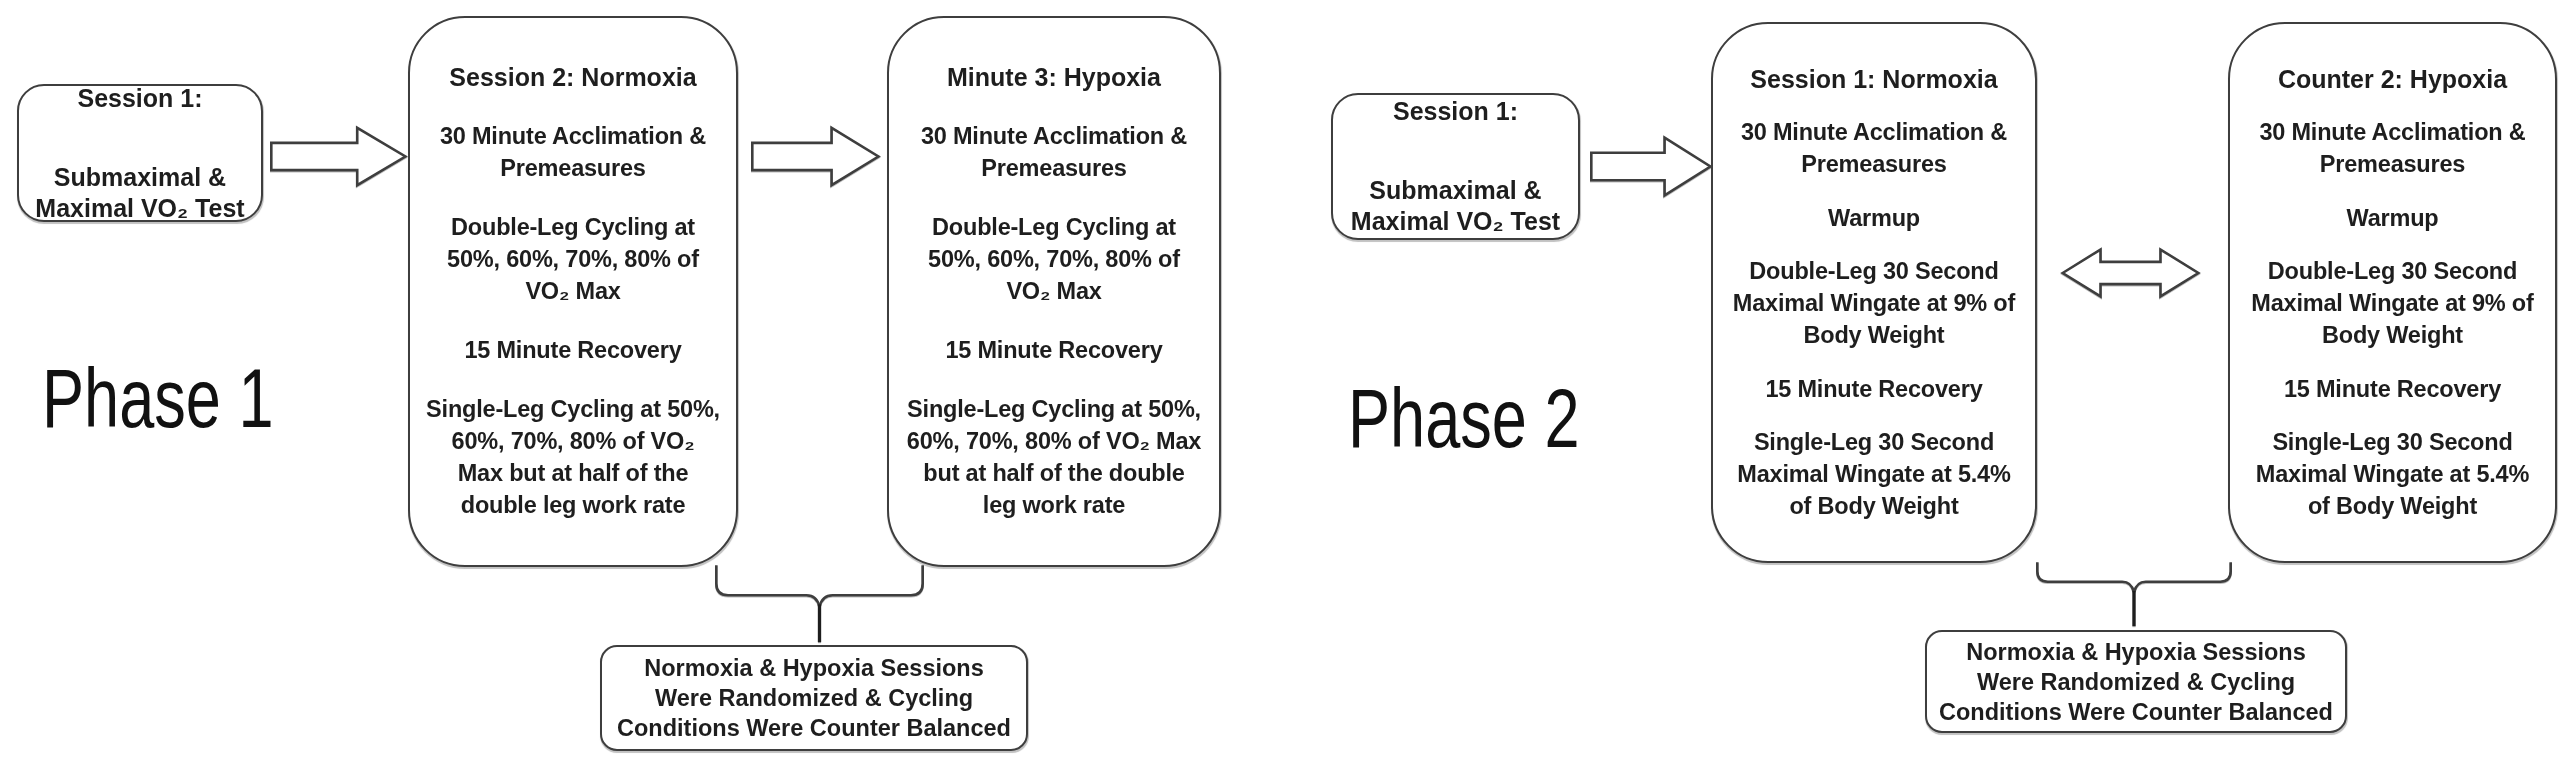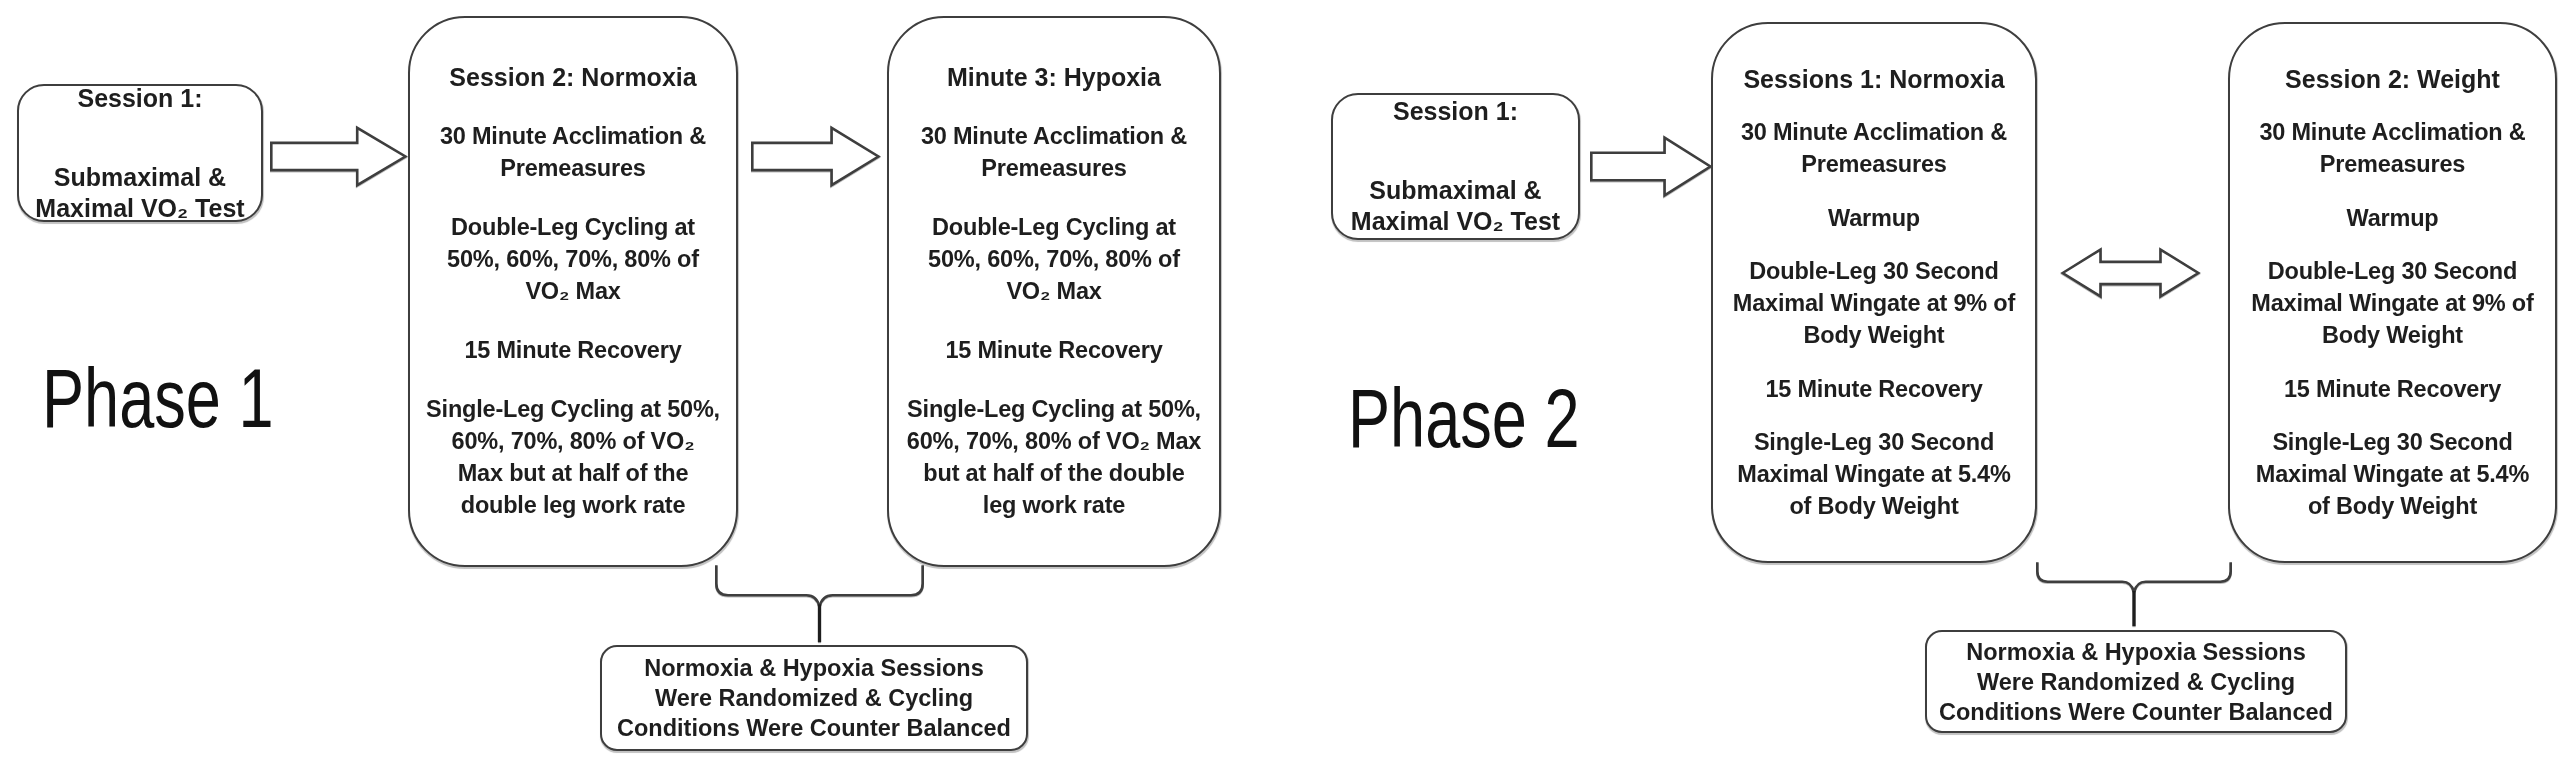--- a/index.html
+++ b/index.html
@@ -81,34 +81,34 @@
       <div>Submaximal &amp;</div>
       <div>Maximal VO₂ Test</div>
     </div>
   </div>
 
   <svg class="abs arrow-svg" style="left:1590px;top:135px;" width="123" height="63" viewBox="0 0 188 96">
     <polygon points="2,27 114,27 114,4 184,48 114,92 114,69 2,69" fill="#ffffff" stroke="#3e3e3e" stroke-width="4"></polygon>
   </svg>
 
   <div class="abs roundbox session-box" style="left:1711px;top:22px;width:326px;height:541px;">
-    <div class="session-title">Sessions 1: Normoxia</div>
+    <div class="session-title">Session 1: Normoxia</div>
     <div>30 Minute Acclimation &amp; Premeasures</div>
     <div>Warmup</div>
     <div>Double-Leg 30 Second Maximal Wingate at 9% of Body Weight</div>
     <div>15 Minute Recovery</div>
     <div>Single-Leg 30 Second Maximal Wingate at 5.4% of Body Weight</div>
   </div>
 
   <svg class="abs arrow-svg" style="left:2060px;top:243px;" width="141" height="60" viewBox="0 0 216 92">
     <polygon points="4,46 62,10 62,29 154,29 154,10 212,46 154,82 154,63 62,63 62,82" fill="#ffffff" stroke="#3e3e3e" stroke-width="4"></polygon>
   </svg>
 
   <div class="abs roundbox session-box" style="left:2228px;top:22px;width:329px;height:541px;">
-    <div class="session-title">Session 2: Weight</div>
+    <div class="session-title">Counter 2: Hypoxia</div>
     <div>30 Minute Acclimation &amp; Premeasures</div>
     <div>Warmup</div>
     <div>Double-Leg 30 Second Maximal Wingate at 9% of Body Weight</div>
     <div>15 Minute Recovery</div>
     <div>Single-Leg 30 Second Maximal Wingate at 5.4% of Body Weight</div>
   </div>
 
   <svg class="abs brace-svg" style="left:2036px;top:562px;" width="196" height="67" viewBox="0 0 300 102">
     <path d="M2,0 L2,14 Q2,30 18,30 L132,30 Q146,30 150,46" fill="none" stroke="#3e3e3e" stroke-width="4"></path>
     <path d="M298,0 L298,14 Q298,30 282,30 L168,30 Q154,30 150,46" fill="none" stroke="#3e3e3e" stroke-width="4"></path>

